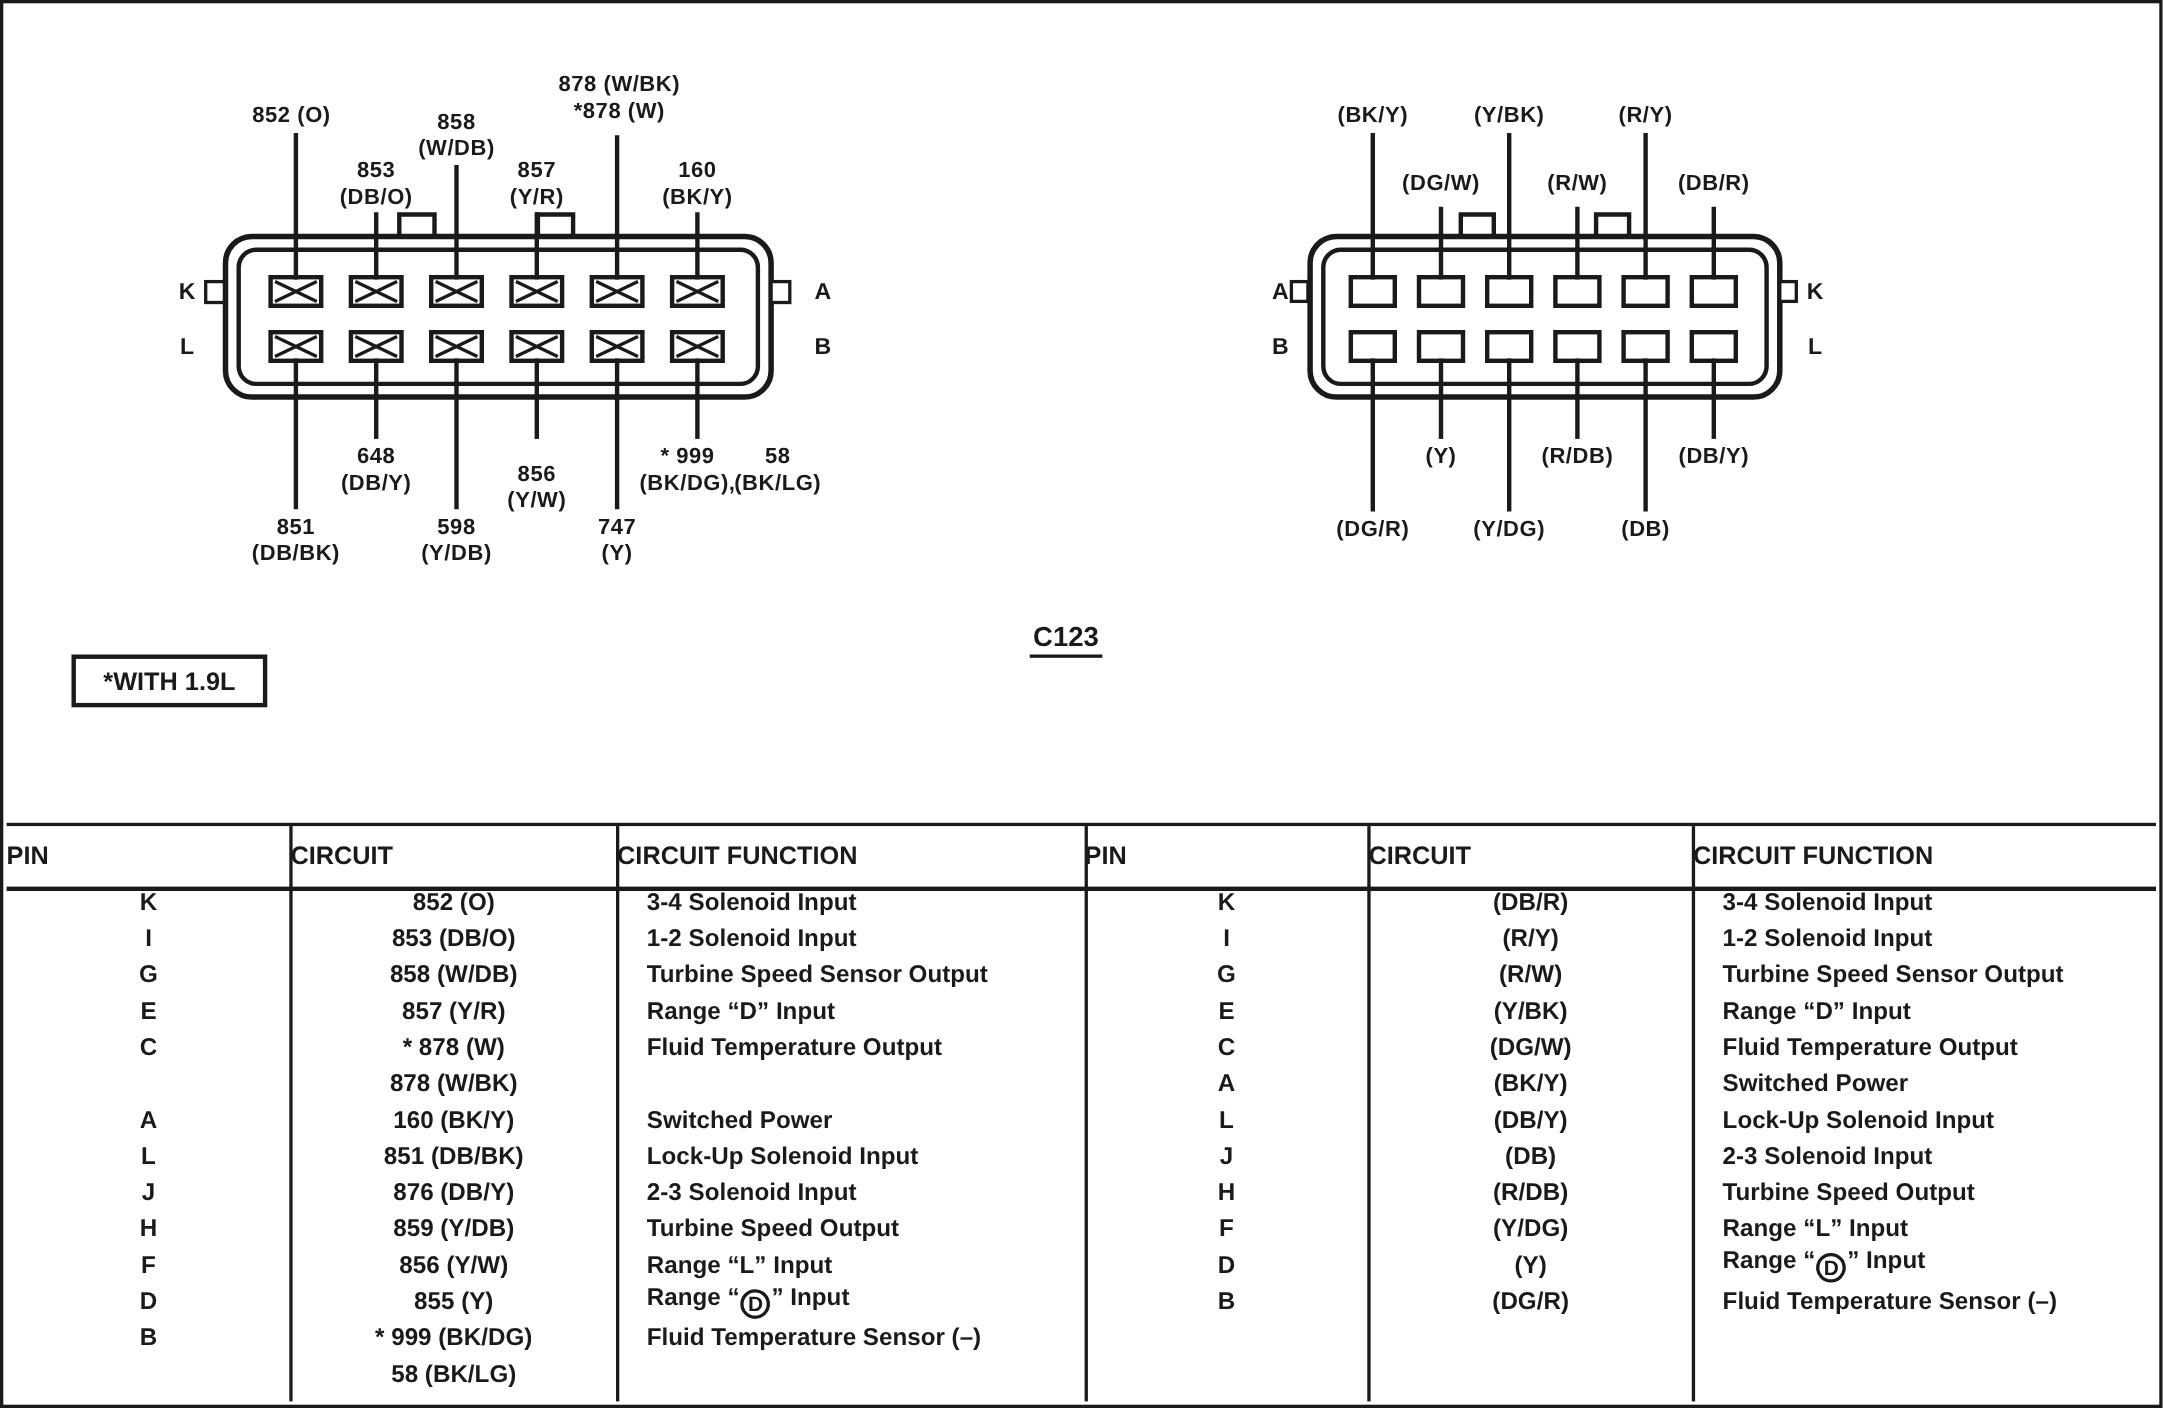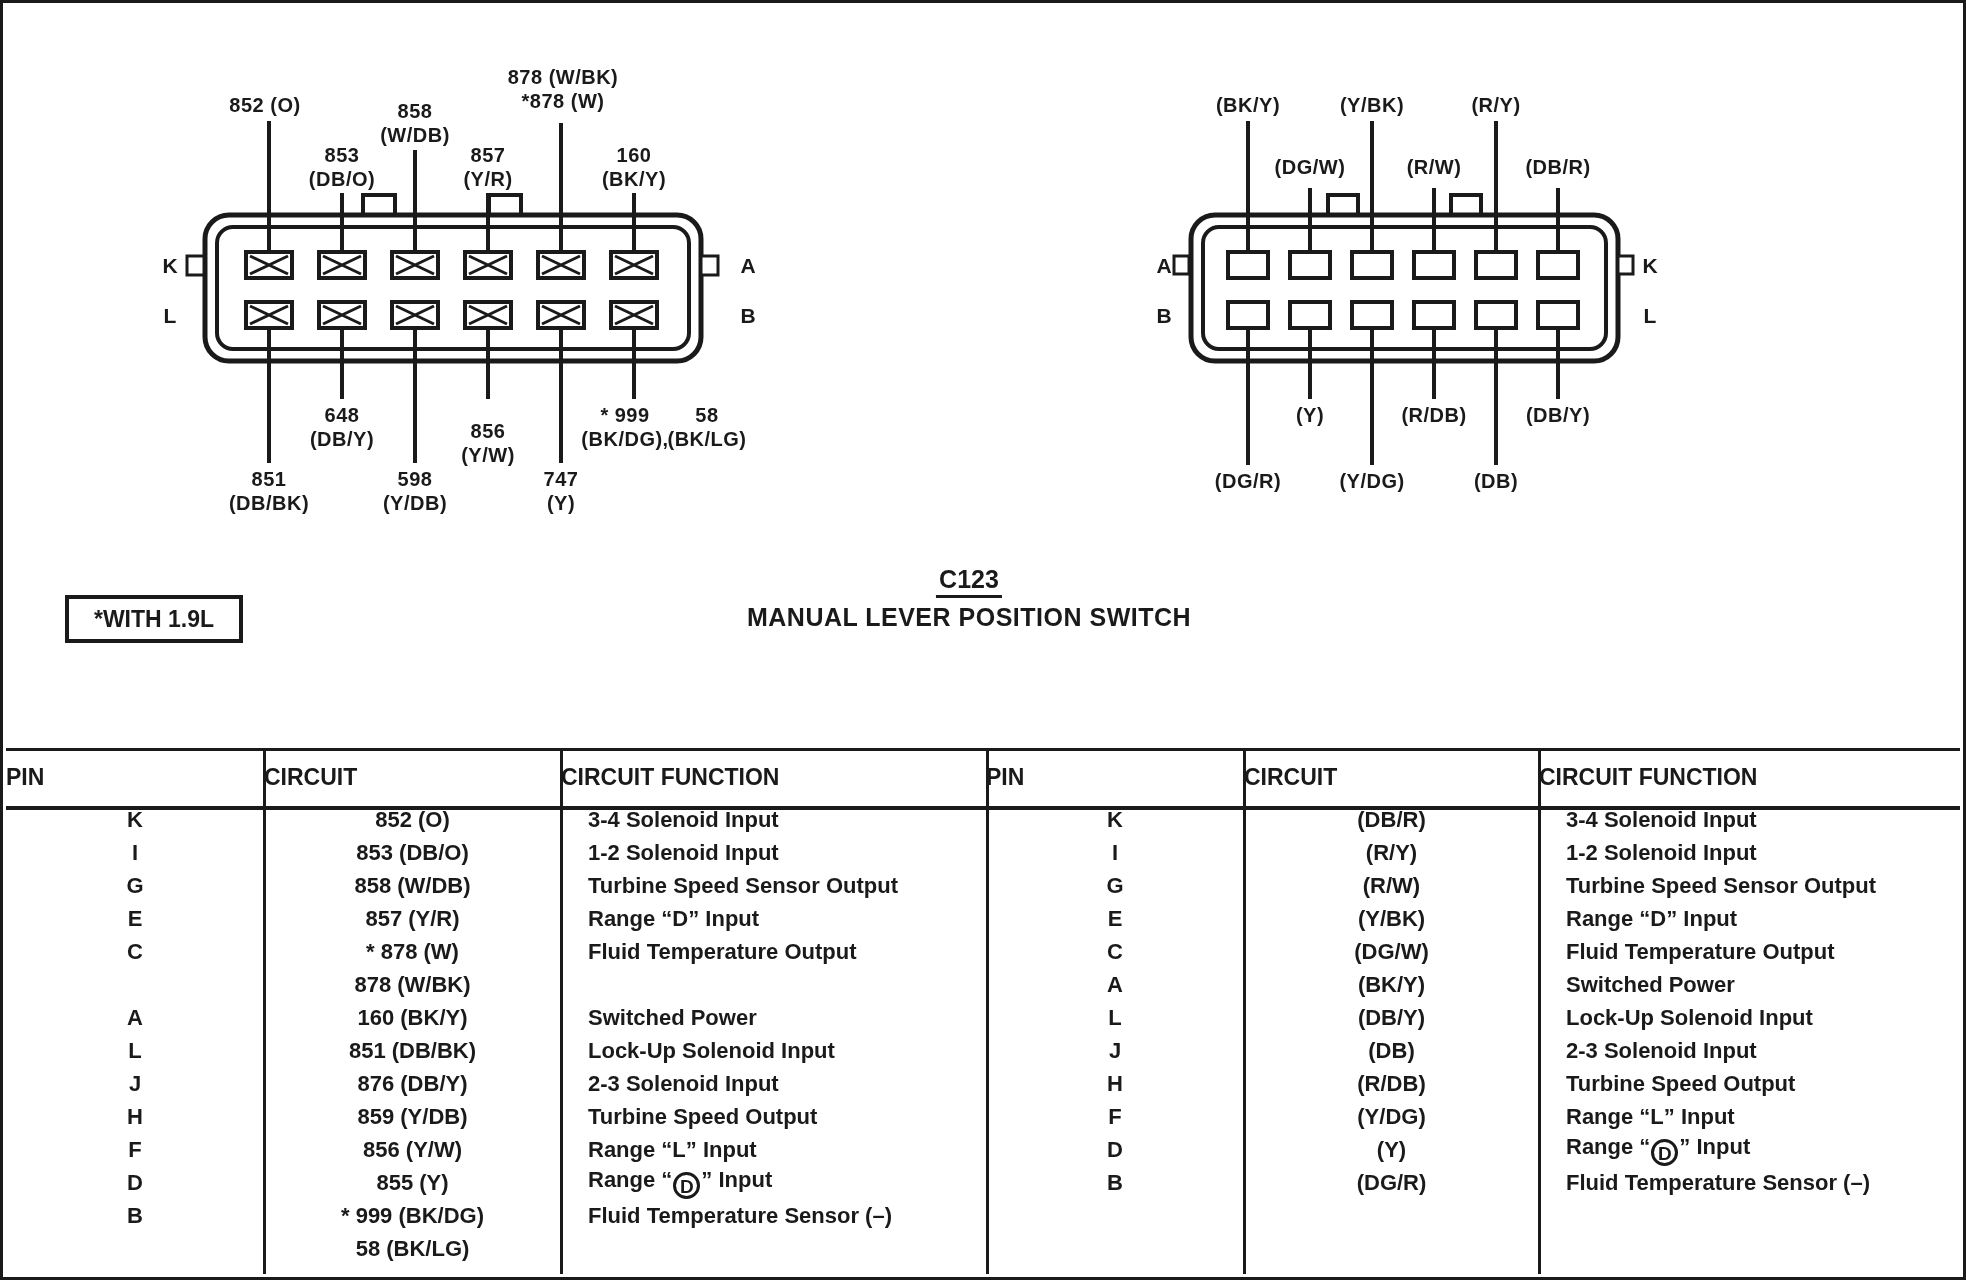--- a/index.html
+++ b/index.html
@@ -185,21 +185,20 @@
   <div class="corner" style="left:1161px;top:263px">A</div>
   <div class="corner" style="left:1161px;top:313px">B</div>
   <div class="corner" style="left:1647px;top:263px">K</div>
   <div class="corner" style="left:1647px;top:313px">L</div>
 
   <div class="note-box">
     <span>*WITH 1.9L</span>
   </div>
   <div class="title-wrap">
     <div class="title-id">C123</div>
-    <div class="title-name">MANUAL LEVER POSITION SWITCH</div>
   </div>
 
   <div class="table-area">
     <div class="vdiv" style="left:257px"></div>
     <div class="vdiv" style="left:554px"></div>
     <div class="vdiv" style="left:980px"></div>
     <div class="vdiv" style="left:1237px"></div>
     <div class="vdiv" style="left:1532px"></div>
     <div class="hline"></div>
 

